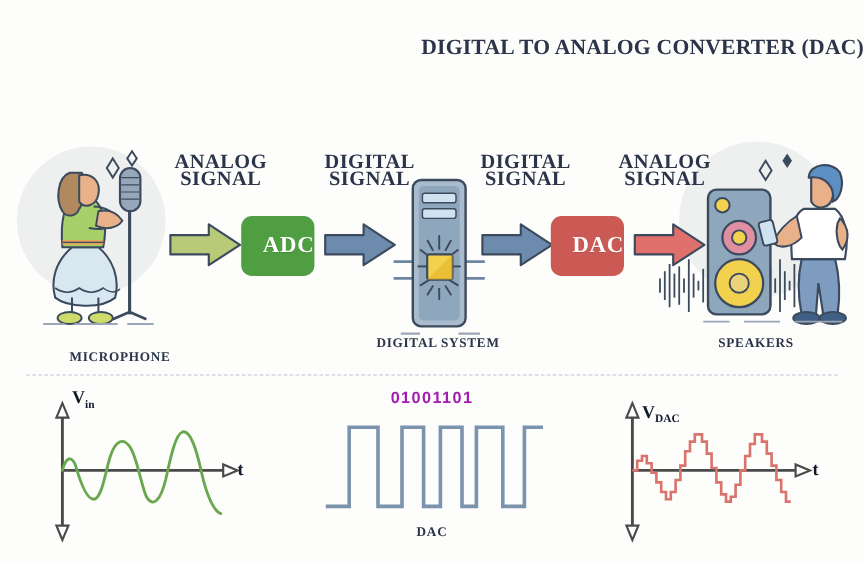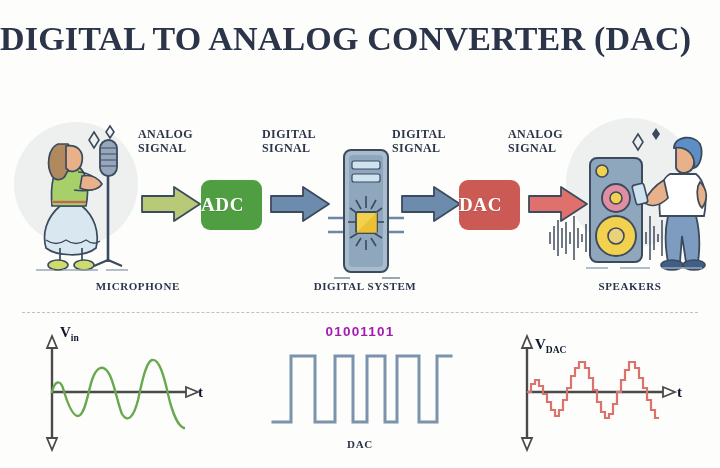--- a/index.html
+++ b/index.html
@@ -8,57 +8,57 @@
     background:#fdfdfc;
     font-family:"Liberation Serif", serif;
     overflow:hidden;
     position:relative;
   }
   .stage{position:absolute;inset:0;}
 
   
   .title{
     position:absolute;left:0;right:0;top:24px;
-    text-align:left;
-    font-family:"Liberation Serif", serif;
-    font-weight:bold;
-    font-size:34px;
+    text-align:right;
+    font-family:"Liberation Serif", serif;
+    font-weight:bold;
+    font-size:18px;
     letter-spacing:.2px;
     line-height:30px;
     color:#2b3449;
   }
   .title .l2{display:block;}
 
   
   .flow{position:absolute;left:0;top:108px;width:720px;height:180px;}
 
   .halo{
     position:absolute;border-radius:50%;
     background:#eef0ef;
   }
   .halo-left{left:14px;top:14px;width:124px;height:124px;}
   .halo-right{left:566px;top:10px;width:130px;height:130px;}
 
   .sig-label{
     position:absolute;
-    text-align:left;
-    font-family:"Liberation Serif", serif;
-    font-weight:bold;
-    font-size:12px;
+    text-align:center;
+    font-family:"Liberation Serif", serif;
+    font-weight:bold;
+    font-size:17px;
     line-height:13.5px;
     letter-spacing:.4px;
     color:#2b3449;
     width:92px;
   }
   .sig-label span{display:block;}
 
   .blockbox{
     position:absolute;
     border-radius:9px;
-    display:flex;align-items:center;justify-content:flex-start;
+    display:flex;align-items:center;justify-content:flex-end;
     color:#fff;
     font-family:"Liberation Serif", serif;
     font-weight:bold;
     font-size:19px;
     letter-spacing:.6px;
     text-shadow:0 1px 0 rgba(0,0,0,.12);
   }
   .adc-box{left:201px;top:180px;width:61px;height:50px;background:#4f9e42;}
   .dac-box{left:459px;top:180px;width:61px;height:50px;background:#cc5a54;}
 
@@ -293,21 +293,21 @@
       <path d="M124 70 C114 74 108 80 104 86" fill="none" stroke="#3c4a5e" stroke-width="1.8"></path>
       <path d="M122 64 C112 70 106 78 102 86 C108 92 118 90 126 82 z" fill="#e8b189" stroke="#3c4a5e" stroke-width="1.7"></path>
 
       <rect x="92" y="68" width="12" height="20" rx="2.5" fill="#cfe2ef" stroke="#3c4a5e" stroke-width="1.6" transform="rotate(-14 98 78)"></rect>
 
       <path d="M158 66 C166 74 166 84 160 92 C156 88 154 78 156 70 z" fill="#e8b189" stroke="#3c4a5e" stroke-width="1.7"></path>
 
       <path d="M44 152 h22 M78 152 h30 M120 152 h40" stroke="#9aa6b6" stroke-width="1.6"></path>
     </svg>
 
-    <div class="base-label" style="left:20px;top:172px;width:160px;text-align:right;">MICROPHONE</div>
+    <div class="base-label" style="left:20px;top:184px;width:160px;">MICROPHONE</div>
     <div class="base-label" style="left:560px;top:172px;width:140px;">SPEAKERS</div>
     <div class="base-label" style="left:280px;top:172px;width:170px;">DIGITAL SYSTEM</div>
   </div>
 
   <div class="divider"></div>
 
   <div class="panel panel-left">
     <div class="axislabel" style="left:42px;top:2px;">
       <span>V</span><sub>in</sub>
     </div>

